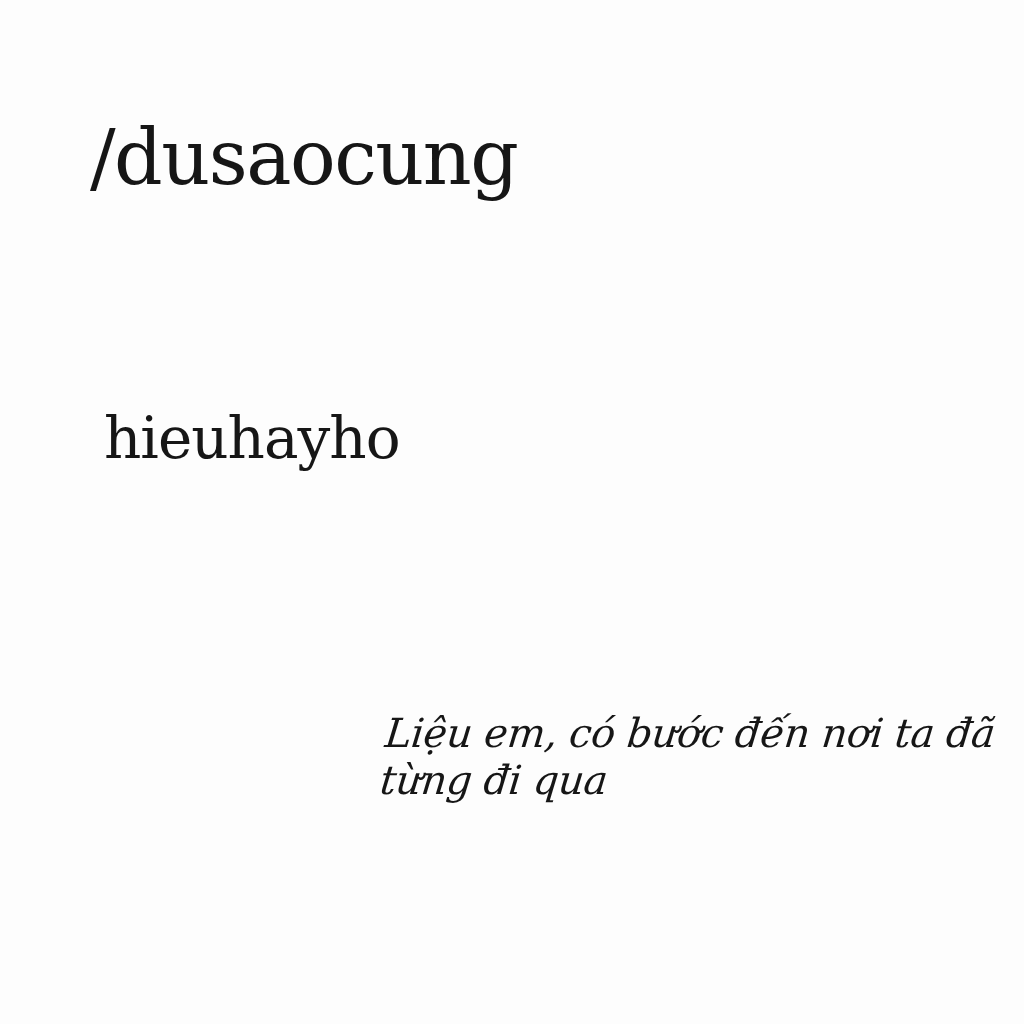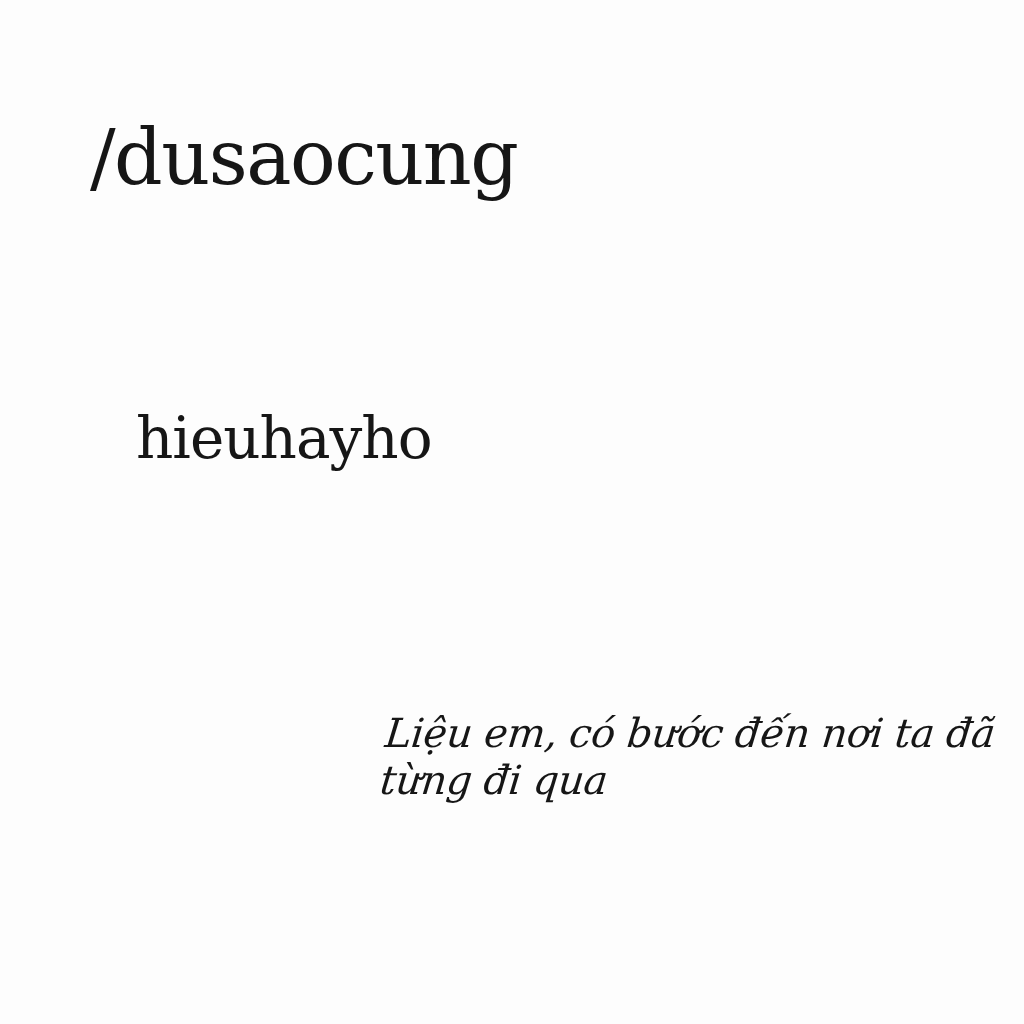--- a/index.html
+++ b/index.html
@@ -36,21 +36,20 @@
   }
   .artist {
     position: absolute;
     left: 104px;
     top: 404px;
     font-family: "DejaVu Serif", "Liberation Serif", serif;
     font-size: 58px;
     font-weight: 400;
     letter-spacing: -1px;
     white-space: nowrap;
-    margin-left: 32px;
   }
   .lyric {
     position: absolute;
     left: 378px;
     top: 710px;
     font-family: "DejaVu Serif", "Liberation Serif", serif;
     font-style: italic;         
     font-size: 40px;
     line-height: 47px;
     letter-spacing: -0.5px;

